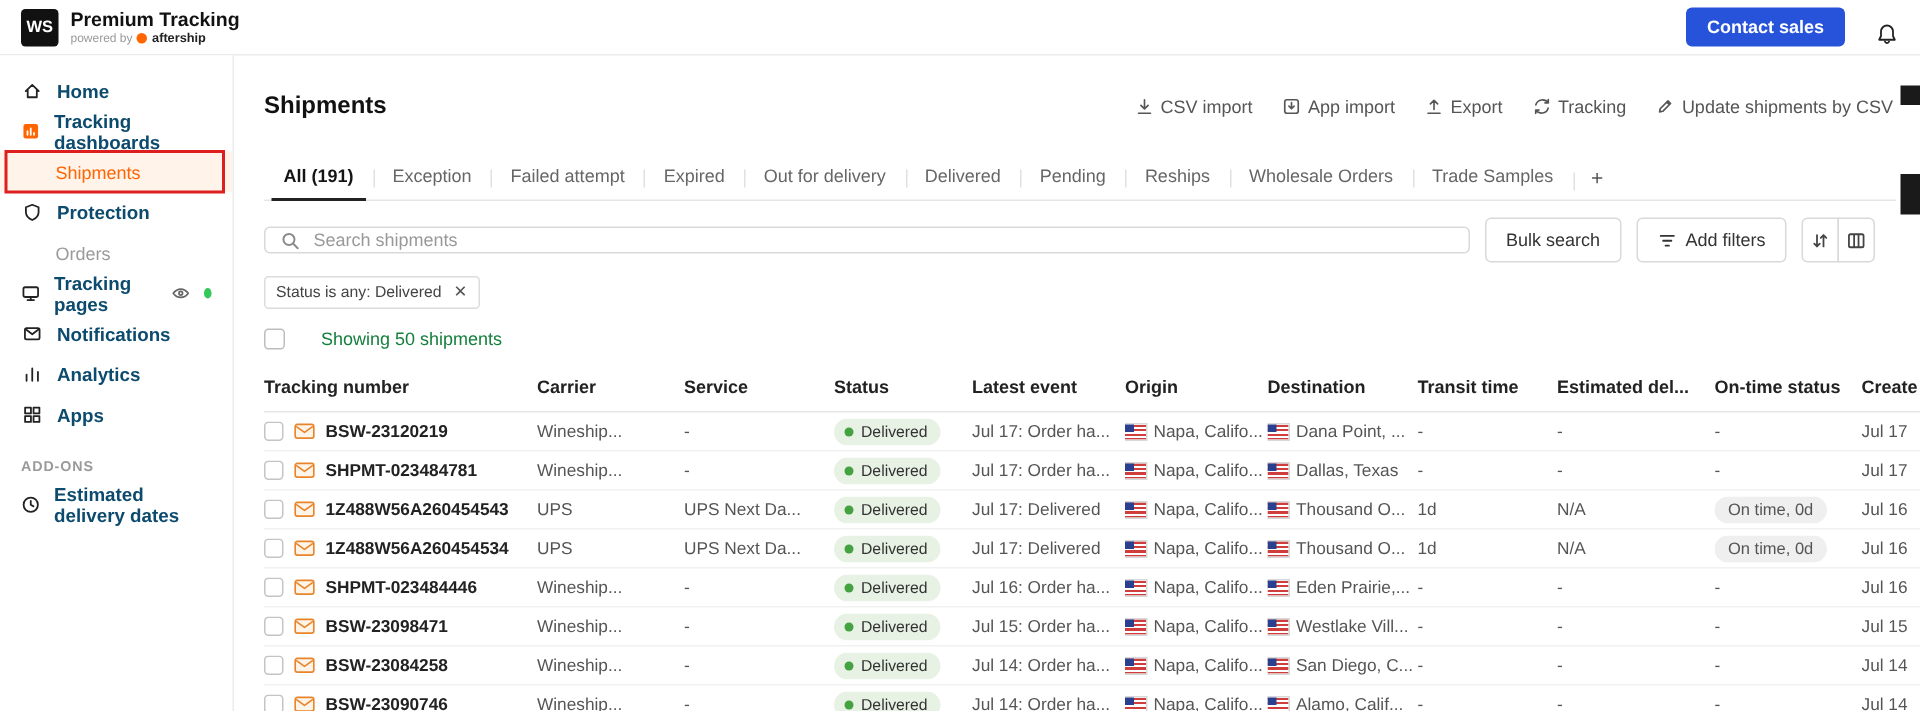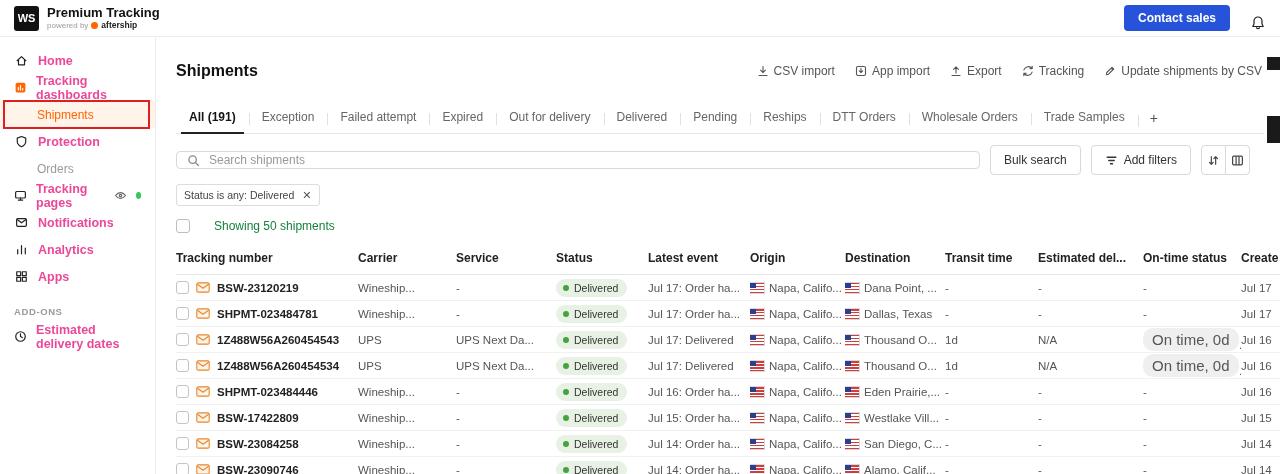--- a/index.html
+++ b/index.html
@@ -19,21 +19,21 @@
   .topbar-right { display:flex; align-items:flex-end; gap:20px; }
   .contact-btn { background:#2653d9; color:#fff; border:none; border-radius:4px; padding:6px 14px;
                  font-size:12px; font-weight:600; font-family:inherit; cursor:pointer; }
   .bell { color:#222; display:flex; }
   .bell svg { width:16px; height:16px; }
 
   
   .sidebar { position:absolute; left:0; top:37px; bottom:0; width:156px; border-right:1px solid #ececec;
              padding-top:10px; background:#fff; }
   .side-item { position:relative; display:flex; align-items:center; gap:9px; height:27px; padding:0 14px;
-               font-size:12.5px; font-weight:700; color:#ec4899; cursor:pointer; }
+               font-size:12.5px; font-weight:700; color:#0c4a6e; cursor:pointer; }
   .side-item.sub { padding-left:37px; font-weight:400; font-size:12px; color:#1c1c1c; }
   .side-item.muted { color:#9a9a9a; }
   .side-item.active { color:#ff6500; background:#fff3ea; }
   .annotation { position:absolute; left:3px; right:5px; top:-1px; bottom:-1px;
                 border:2px solid #dd1f1f; pointer-events:none; }
   .icn { display:inline-flex; }
   .icn svg { width:13px; height:13px; display:block; }
   .side-icon { width:15px; display:flex; justify-content:center; color:#222; }
   .eye { color:#666; margin-left:2px; }
   .green-dot { width:7px; height:7px; border-radius:50%; background:#34c759; margin-left:auto; }
@@ -91,21 +91,21 @@
   .row-check { width:13px; height:13px; border:1px solid #c4c4c4; border-radius:3px; flex:0 0 auto; cursor:pointer; }
   .ship-icon svg { width:14px; height:11px; display:block; }
   .badge { display:inline-flex; align-items:center; gap:5px; background:#e7f2e4; border-radius:10px;
            padding:3px 9px 3px 7px; font-size:10.5px; color:#333; }
   .badge .dot { width:6px; height:6px; border-radius:50%; background:#44a340; }
   .flag-cell { display:flex; align-items:center; gap:5px; }
   .us-flag { width:14px; height:10px; flex:0 0 auto; position:relative; display:inline-block;
              background:repeating-linear-gradient(#cf3d3d 0 1.5px, #fff 1.5px 3px); outline:1px solid #d8d8d8; }
   .us-flag::before { content:""; position:absolute; left:0; top:0; width:6px; height:5px; background:#2b3f8f; }
   .ontime-chip { display:inline-block; background:#efefef; border-radius:10px; padding:3px 9px;
-                 font-size:15px; color:#555; }
+                 font-size:11px; color:#555; }
 
   
   .edge-a { position:absolute; right:0; top:57px; width:13px; height:13px; background:#1a1a1a; }
   .edge-b { position:absolute; right:0; top:116px; width:13px; height:27px; background:#1a1a1a; }
 </style>
 </head>
 <body>
 
 <div class="page">
 
@@ -275,21 +275,20 @@
 
     <div class="tabs">
         <span class="tab active">All (191)</span>
         <span class="tab">Exception</span>
         <span class="tab">Failed attempt</span>
         <span class="tab">Expired</span>
         <span class="tab">Out for delivery</span>
         <span class="tab">Delivered</span>
         <span class="tab">Pending</span>
         <span class="tab">Reships</span>
-        <span class="tab">DTT Orders</span>
         <span class="tab">Wholesale Orders</span>
         <span class="tab">Trade Samples</span>
         <span class="tab add">+</span>
       </div>
 
     <div class="search-row">
       <div class="search-box">
         <span class="icn">
           <svg viewBox="0 0 12 12" fill="none" stroke="currentColor" stroke-width="1.2" stroke-linecap="round">
             <circle cx="5.2" cy="5.2" r="3.4"></circle>
@@ -510,21 +509,21 @@
           </div>
           <div class="t-row">
             <div class="cell cell-tracking">
               <span class="row-check"></span>
               <span class="ship-icon">
                 <svg viewBox="0 0 14 11" fill="none" stroke="#e8852b" stroke-width="1.1" stroke-linejoin="round">
                   <rect x="0.8" y="0.9" width="12.4" height="9.2" rx="1.4" fill="#fff4e8"></rect>
                   <path d="m1.4 2.3 5.6 4 5.6-4"></path>
                 </svg>
               </span>
-              <span>BSW-17422809</span>
+              <span>BSW-23098471</span>
             </div>
             <div class="cell">Wineship...</div>
             <div class="cell">-</div>
             <div class="cell"><span class="badge">
                 <span class="dot"></span>
                 <span>Delivered</span>
               </span></div>
             <div class="cell">Jul 15: Order ha...</div>
             <div class="cell flag-cell">
               <span class="us-flag"></span>

